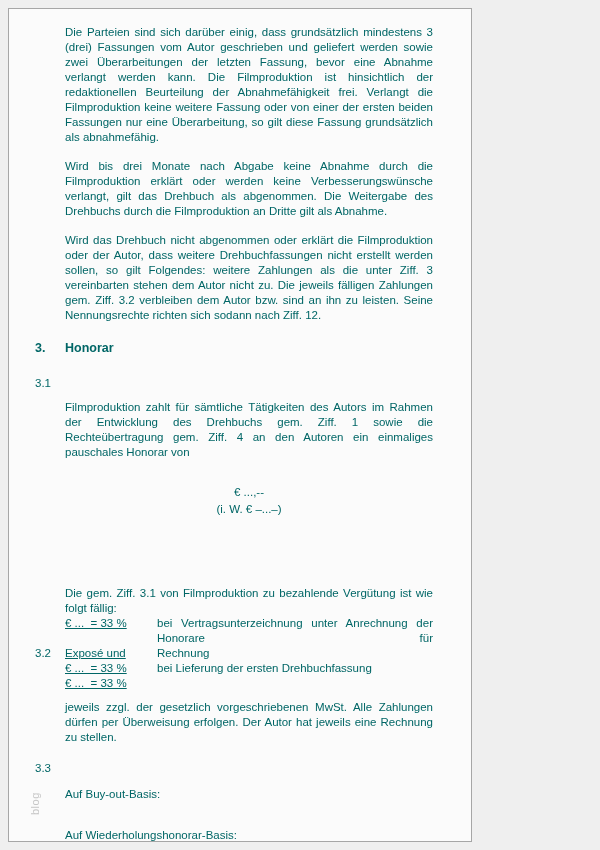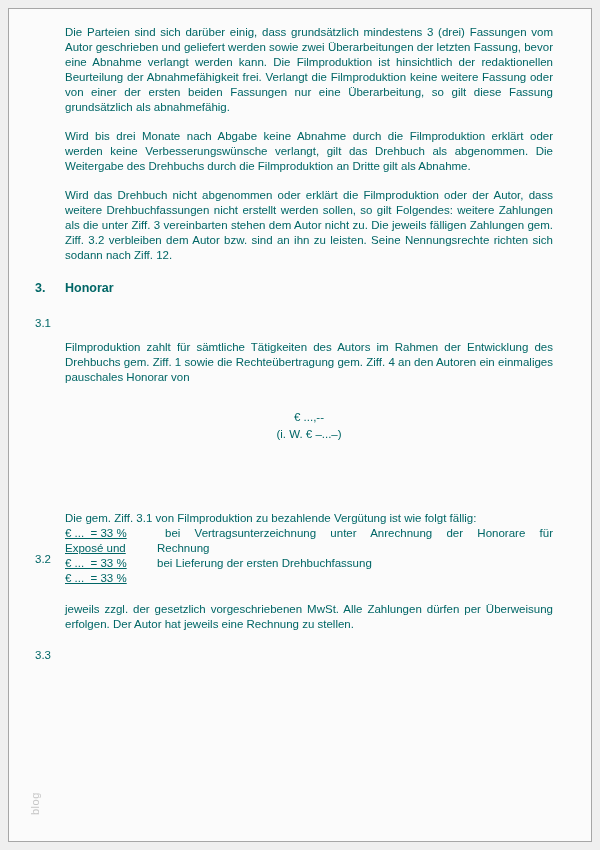--- a/index.html
+++ b/index.html
@@ -3,38 +3,38 @@
 <meta charset="utf-8">
 <style>
   :root{
     --text:#006666; --page_bg:#fbfbfb; --outer_bg:#efefef;
     --border:#a6a6a6; --watermark:#c6c6c6;
   }
   *{margin:0;padding:0;box-sizing:border-box;}
   html,body{width:600px;height:850px;}
   body{background:var(--outer_bg);font-family:"Liberation Sans",sans-serif;position:relative;}
   .page{
-    position:absolute;top:8px;left:8px;width:584px;height:834px;
+    position:absolute;top:8px;left:8px;width:464px;height:834px;
     border:1px solid var(--border);background:var(--page_bg);
     color:var(--text);font-size:11.5px;line-height:15px;overflow:hidden;
   }
   .content{padding:16px 38px 0 26px;}
   .para{text-align:justify;margin-top:24px;}
   .intro-para{margin-left:30px;margin-bottom:14px;text-align:justify;}
   .clause{display:flex;margin-bottom:20px;}
   .num{width:30px;flex-shrink:0;}
   .clause-body{flex:1;min-width:0;}
   .heading{margin-top:18px;margin-bottom:20px;font-size:12.5px;font-weight:bold;}
   .amount-block{text-align:center;margin:24px 0;line-height:17px;}
   .pay-row{display:flex;}
   .pay-left{width:92px;flex-shrink:0;white-space:pre;text-decoration:underline;}
   .pay-right{flex:1;}
-  .justify-last{text-align:justify;text-align-last:justify;margin-left:8px;}
+  .justify-last{text-align:justify;text-align-last:justify;}
   .gap-top{margin-top:26px;}
-  .gap-top-sm{margin-top:16px;}
+  .gap-top-sm{margin-top:9px;}
   .watermark{
     position:absolute;left:34px;bottom:26px;
     transform:rotate(-90deg);transform-origin:left bottom;
     color:var(--watermark);font-size:11px;letter-spacing:0.5px;
   }
 </style>
 </head>
 <body>
 
 <div class="page">
@@ -81,19 +81,21 @@
           <span class="pay-left">€ ...  = 33 %</span>
         </div>
 
         <p class="para gap-top-sm">jeweils zzgl. der gesetzlich vorgeschriebenen MwSt. Alle Zahlungen dürfen per Überweisung erfolgen. Der Autor hat jeweils eine Rechnung zu stellen.</p>
       </div>
     </div>
 
     <div class="clause">
       <span class="num">3.3</span>
       <div class="clause-body">
+        <p class="gap-top">Auf Buy-out-Basis:</p>
+        <p class="gap-top">Auf Wiederholungshonorar-Basis:</p>
       </div>
     </div>
 
   </div>
 
   <div class="watermark">blog</div>
 </div>
 
 </body></html>

